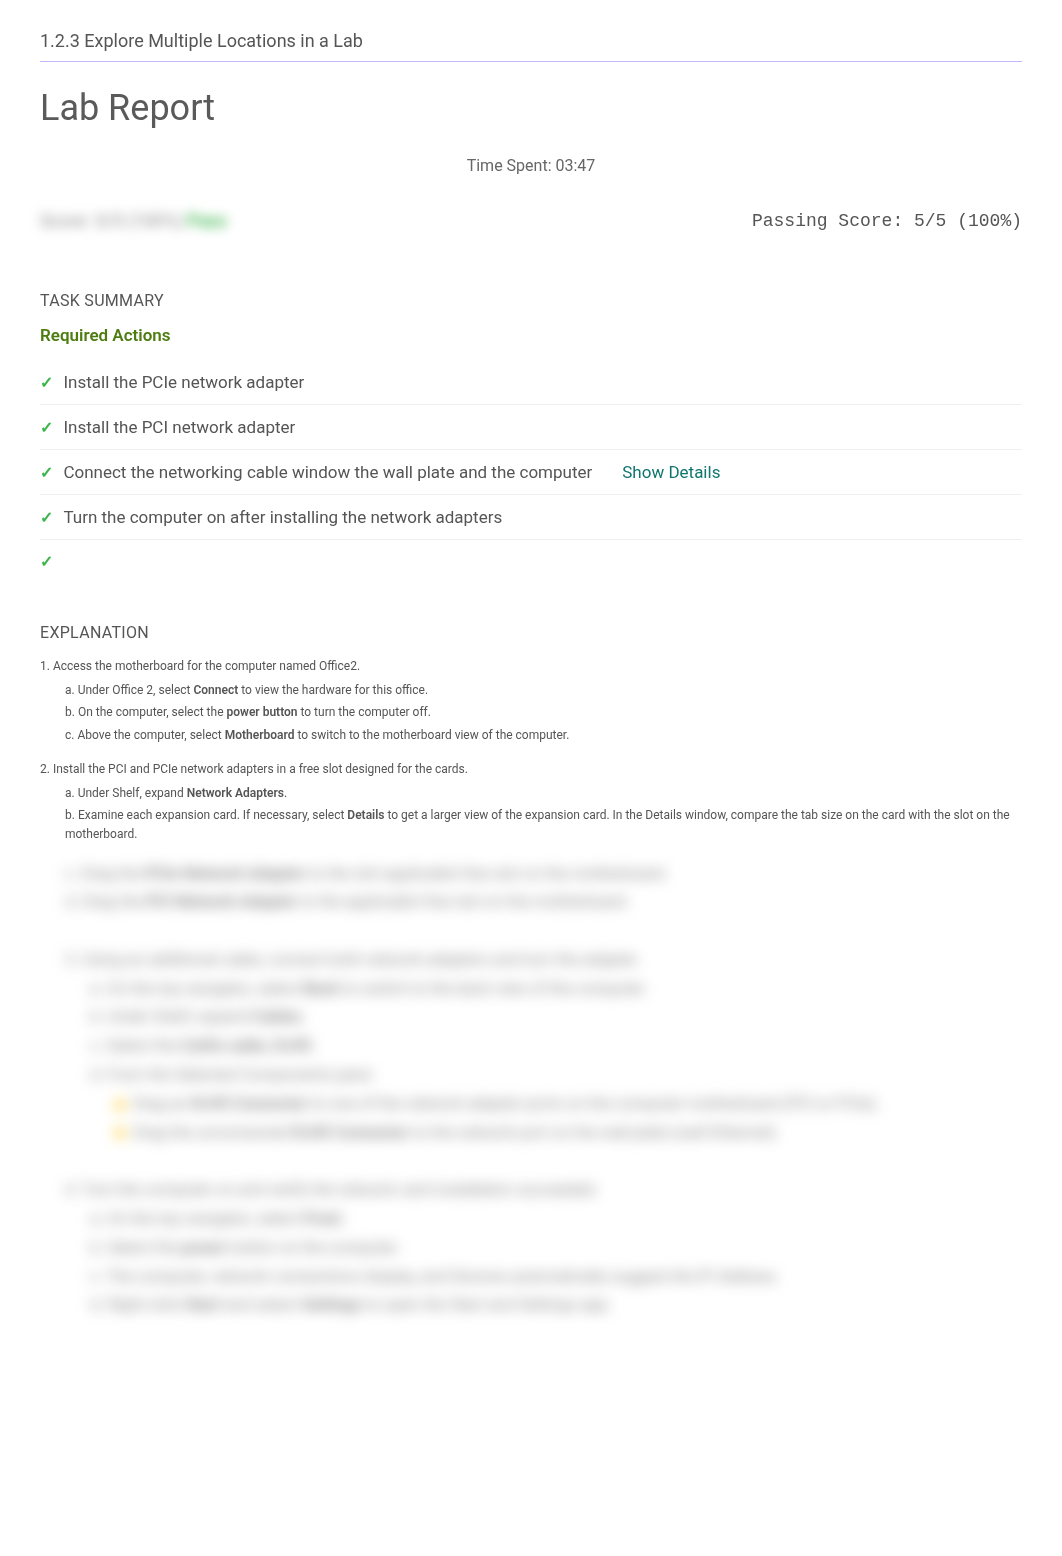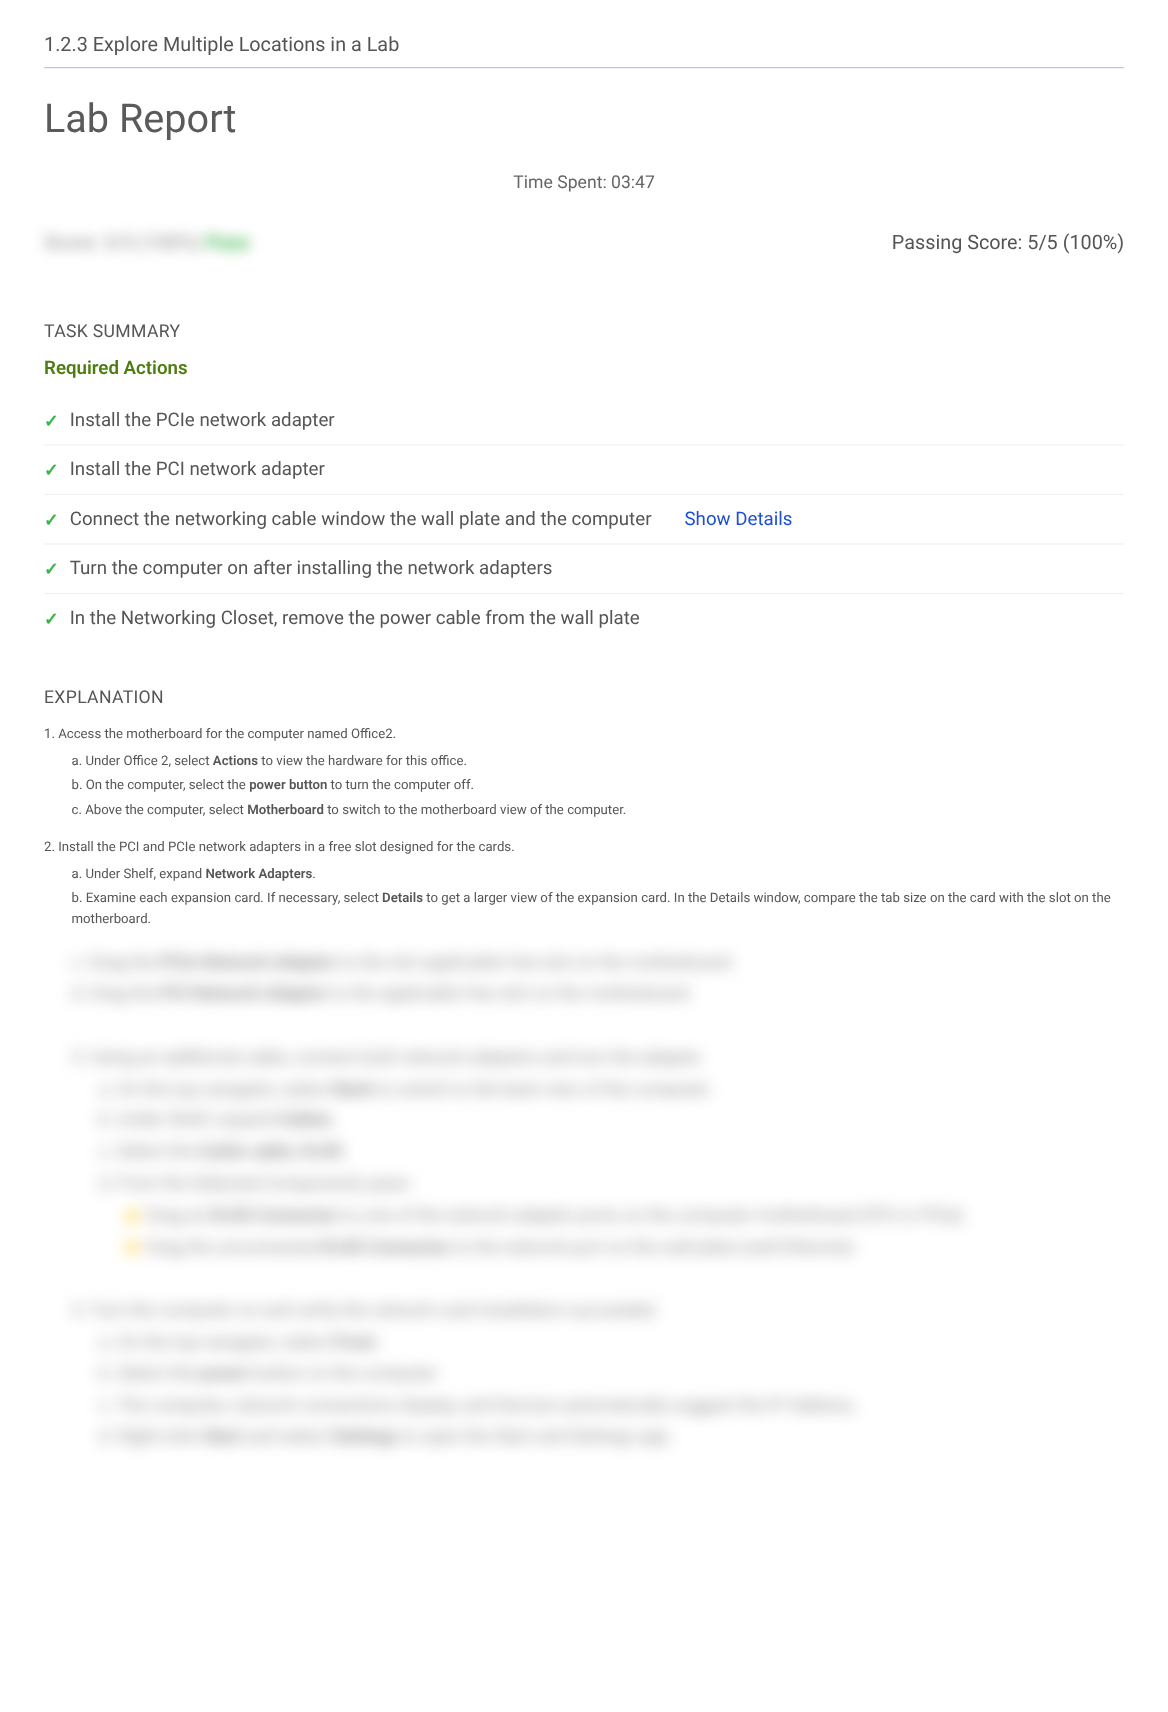--- a/index.html
+++ b/index.html
@@ -44,20 +44,21 @@
       font-size: 18px;
       color: #888;
     }
     .score-left .pass {
       color: #3ab54a;
       font-weight: 600;
     }
     .passing-score {
       font-size: 18px;
       color: #555;
+      font-family: Liberation Mono, monospace;
     }
     .section-title {
       font-size: 16px;
       font-weight: 400;
       color: #555;
       margin-bottom: 15px;
       letter-spacing: 0.3px;
     }
     .required-actions-title {
       font-size: 17px;
@@ -81,21 +82,21 @@
       border-bottom: none;
     }
     .check-icon {
       color: #3ab54a;
       margin-right: 10px;
       font-size: 16px;
       font-weight: bold;
     }
     .show-details {
       margin-left: 30px;
-      color: #1d4ed8;
+      color: #0f766e;
       cursor: pointer;
       font-size: 17px;
     }
     .explanation-section {
       margin-top: 20px;
     }
     .explanation-intro {
       font-size: 16px;
       color: #555;
       margin-bottom: 20px;
@@ -184,34 +185,33 @@
       <span class="check-icon">✓</span>
       <span>Connect the networking cable window the wall plate and the computer</span>
       <span class="show-details">Show Details</span>
     </li>
     <li class="action-item">
       <span class="check-icon">✓</span>
       <span>Turn the computer on after installing the network adapters</span>
     </li>
     <li class="action-item">
       <span class="check-icon">✓</span>
-      <span>In the Networking Closet, remove the power cable from the wall plate</span>
     </li>
   </ul>
 </div>
 
 <div class="explanation-section">
   <div class="section-title">EXPLANATION</div>
 
   <ol class="explanation-list">
     <li>
       <span>Access the motherboard for the computer named Office2.</span>
       <ol class="sub-list">
         <li>
-          <span>Under Office 2, select </span><span class="bold">Actions</span><span> to view the hardware for this office.</span>
+          <span>Under Office 2, select </span><span class="bold">Connect</span><span> to view the hardware for this office.</span>
         </li>
         <li>
           <span>On the computer, select the </span><span class="bold">power button</span><span> to turn the computer off.</span>
         </li>
         <li>
           <span>Above the computer, select </span><span class="bold">Motherboard</span><span> to switch to the motherboard view of the computer.</span>
         </li>
       </ol>
     </li>
     <li>

